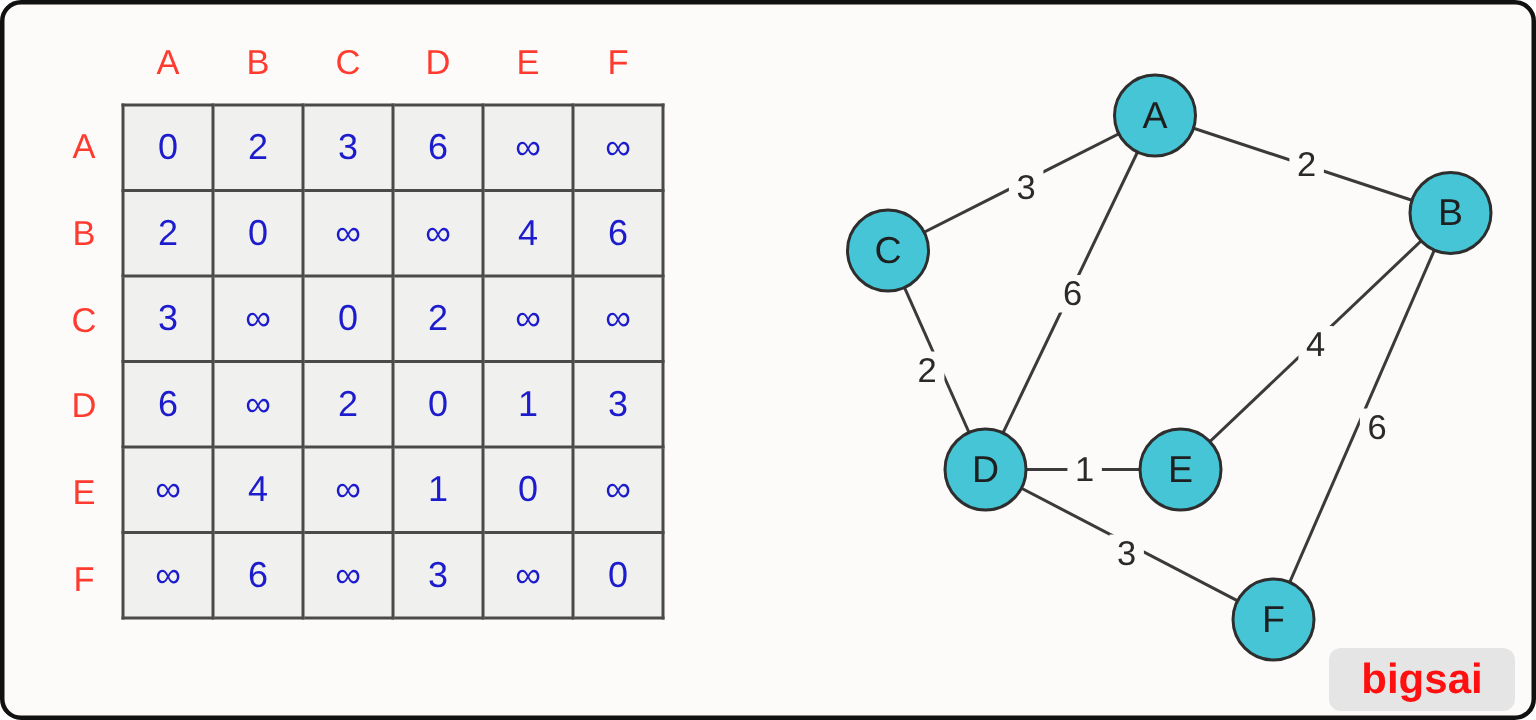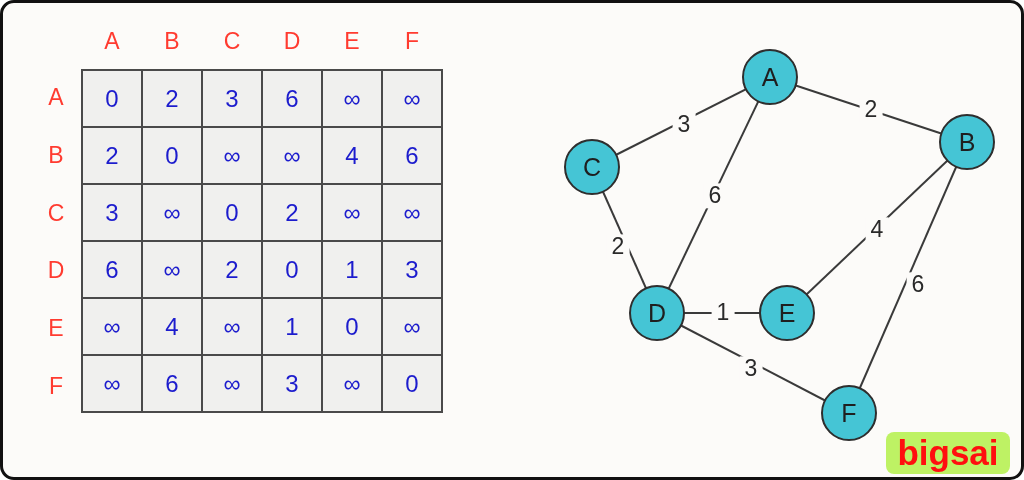--- a/index.html
+++ b/index.html
@@ -107,27 +107,27 @@
     line-height: 1.1;
   }
 
   
   .watermark {
     position: absolute;
     left: 883px;
     top: 429px;
     width: 124px;
     height: 42px;
-    background: #bef264;
+    background: #e5e5e5;
     border-radius: 8px;
     display: flex;
     align-items: center;
     justify-content: center;
     color: #ff0f0f;
-    font-size: 35px;
+    font-size: 28px;
     font-weight: 700;
     text-align: right;
   }
 </style>
 </head>
 <body>
 
 <div class="canvas">
 
   <div class="col-headers">

